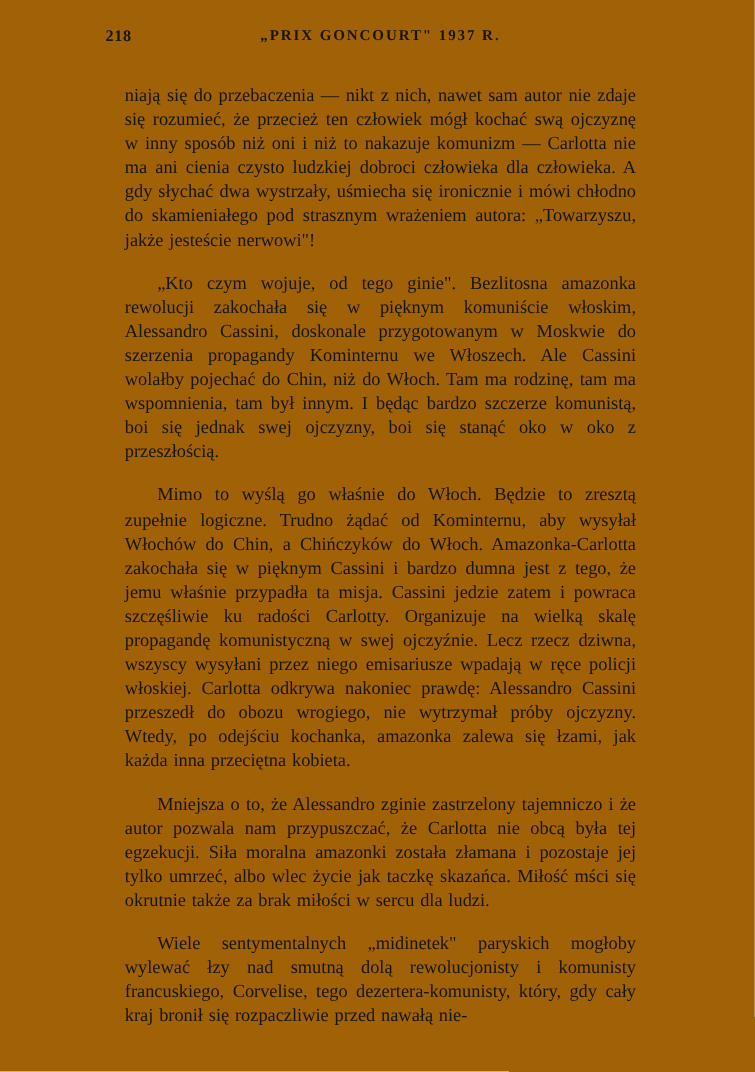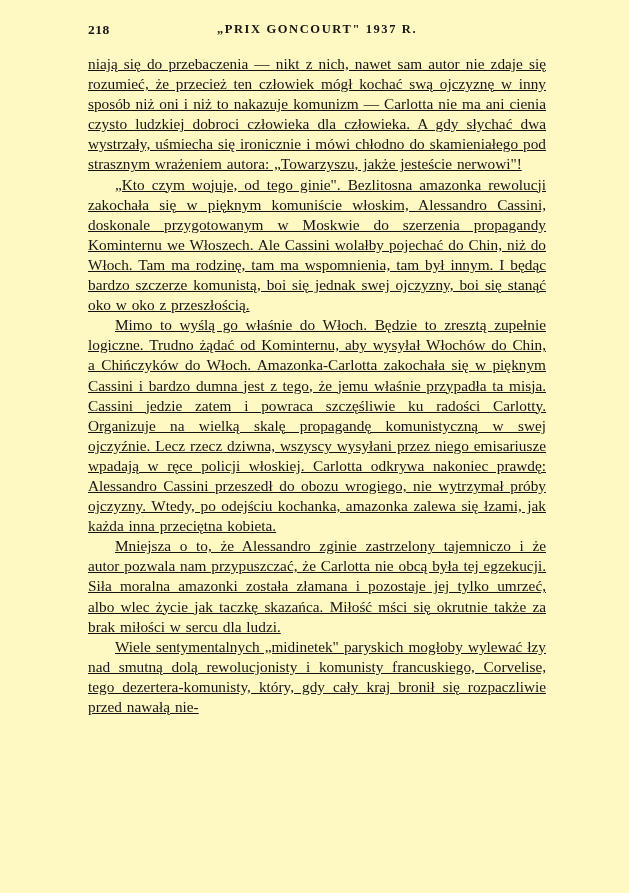--- a/index.html
+++ b/index.html
@@ -5,21 +5,21 @@
   html, body {
     margin: 0;
     padding: 0;
     background: #e9e9e7;
   }
   .scan-page {
     position: relative;
     width: 629px;
     height: 893px;
     margin: 0 auto;
-    background: #fef9c3;
+    background: #a16207;
     color: #161514;
     font-family: "Liberation Serif", "DejaVu Serif", serif;
     overflow: hidden;
     box-sizing: border-box;
   }
   .page-header {
     position: absolute;
     top: 22px;
     left: 88px;
     width: 458px;
@@ -48,23 +48,22 @@
     position: absolute;
     top: 54px;
     left: 88px;
     width: 458px;
     text-align: justify;
     font-size: 15.3px;
     line-height: 20.1px;
     word-spacing: 1px;
   }
   .para {
-    margin: 0;
+    margin: 16px;
     padding: 0;
-    text-decoration: underline;
   }
   .para.indented {
     text-indent: 27px;
   }
 </style>
 </head>
 <body>
 
 <div class="scan-page">
 

